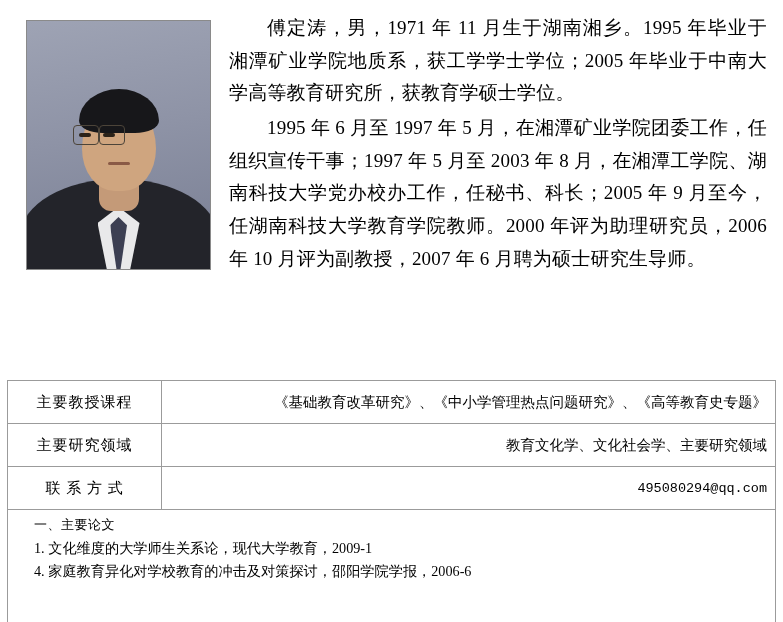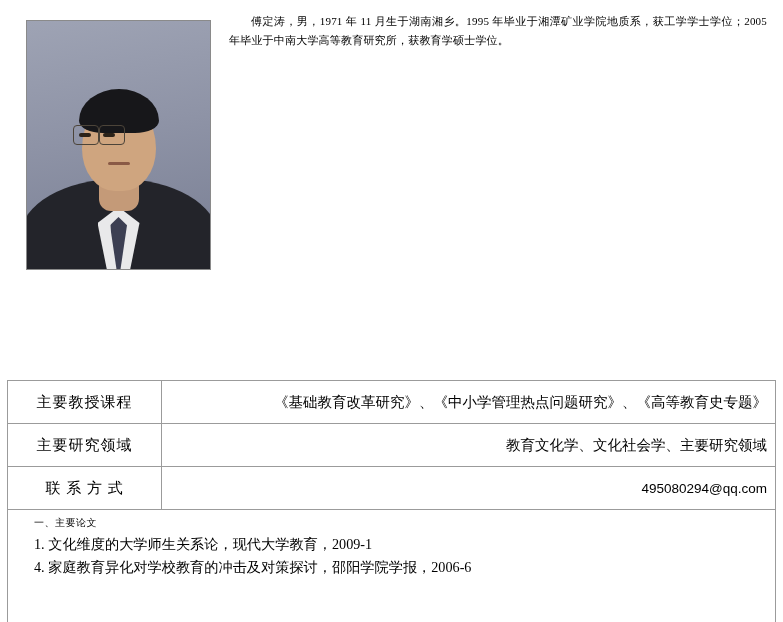--- a/index.html
+++ b/index.html
@@ -132,21 +132,21 @@
     transform: translateX(-50%);
     width: 22px;
     height: 3px;
     background: #8a5a46;
     border-radius: 2px;
   }
 
   .bio {
     flex: 1 1 auto;
     padding: 4px 10px 0 10px;
-    font-size: 11px;
+    font-size: 19px;
     line-height: 1.72;
     text-align: justify;
     letter-spacing: 0.2px;
   }
   .bio p {
     margin: 0 0 2px 0;
     text-indent: 2em;
   }
 
   
@@ -167,38 +167,38 @@
     width: 137px;
     text-align: center;
     font-size: 15px;
     letter-spacing: 1px;
   }
   .info-table td.value {
     text-align: right;
     padding-left: 10px;
   }
   .value.mono {
-    font-family: Liberation Sans, sans-serif;
+    font-family: Liberation Mono, monospace;
     font-size: 13.5px;
   }
 
   
   .papers-wrap {
     width: 769px;
     margin: 0 auto;
     border-left: 1px solid #9b9b9b;
     border-right: 1px solid #9b9b9b;
     border-bottom: 1px solid #9b9b9b;
     box-sizing: border-box;
     height: 140px;
     overflow: hidden;
     padding: 6px 0 0 0;
   }
   .papers-title {
-    font-size: 10px;
+    font-size: 13px;
     padding: 0 0 3px 26px;
     letter-spacing: 0.5px;
   }
   .papers-list {
     list-style: none;
     margin: 0;
     padding: 0 0 0 26px;
     font-size: 14.2px;
     line-height: 1.62;
   }
@@ -223,20 +223,21 @@
       <div class="ph-hair"></div>
       <div class="ph-glass-l"></div>
       <div class="ph-glass-r"></div>
       <div class="ph-eye-l"></div>
       <div class="ph-eye-r"></div>
       <div class="ph-mouth"></div>
     </div>
 
     <div class="bio">
       <p>傅定涛，男，1971 年 11 月生于湖南湘乡。1995 年毕业于湘潭矿业学院地质系，获工学学士学位；2005 年毕业于中南大学高等教育研究所，获教育学硕士学位。</p>
+      <p>1995 年 6 月至 1997 年 5 月，在湘潭矿业学院团委工作，任组织宣传干事；1997 年 5 月至 2003 年 8 月，在湘潭工学院、湖南科技大学党办校办工作，任秘书、科长；2005 年 9 月至今，任湖南科技大学教育学院教师。2000 年评为助理研究员，2006 年 10 月评为副教授，2007 年 6 月聘为硕士研究生导师。</p>
     </div>
 
   </div>
 
   <table class="info-table">
     <tbody>
       <tr>
         <td class="label">主要教授课程</td>
         <td class="value">《基础教育改革研究》、《中小学管理热点问题研究》、《高等教育史专题》</td>
       </tr>

